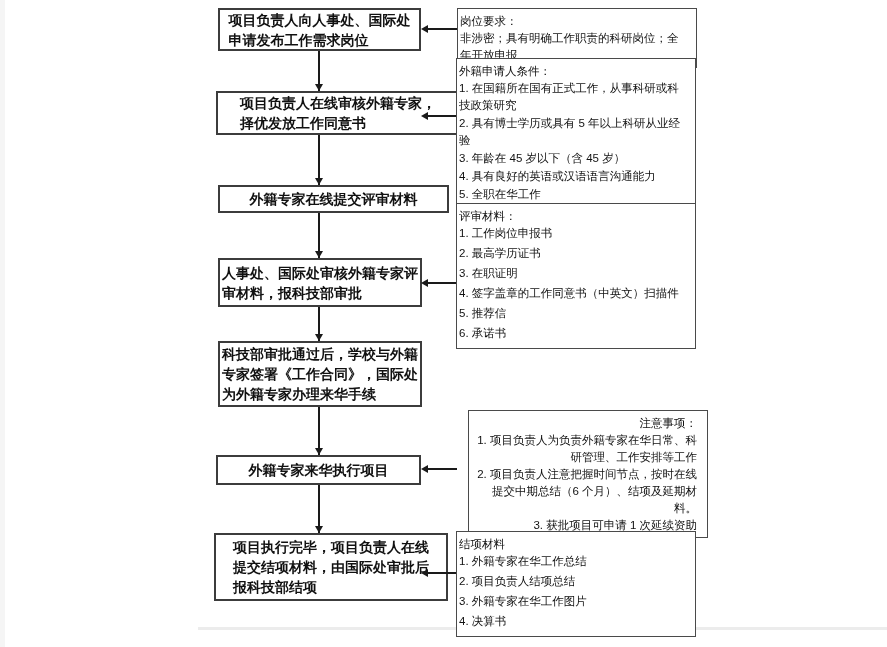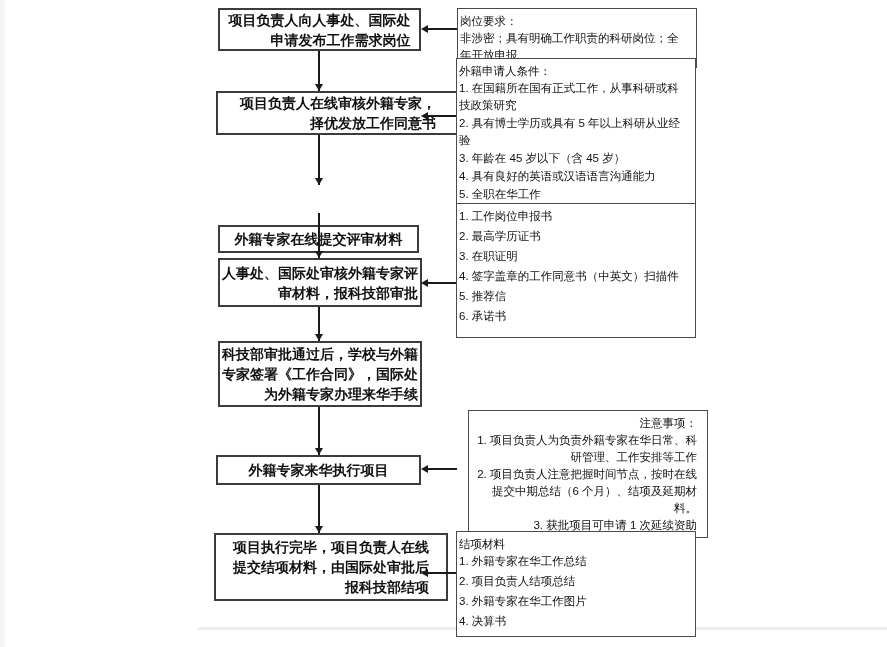--- a/index.html
+++ b/index.html
@@ -6,27 +6,27 @@
   .canvas{
     position:relative;width:887px;height:647px;background:#ffffff;
     font-family:"Liberation Sans","DejaVu Sans",sans-serif;color:#111;overflow:hidden;
   }
   .left-strip{position:absolute;left:0;top:0;width:5px;height:647px;background:#f5f5f5;}
   .bottom-divider{position:absolute;left:198px;top:627px;width:689px;height:3px;background:#ececec;}
 
   
   .flow-box{
     position:absolute;box-sizing:border-box;border:2px solid #3c3c3c;background:#fff;
-    display:flex;align-items:center;justify-content:center;text-align:right;
+    display:flex;align-items:center;justify-content:center;text-align:left;
     font-weight:bold;font-size:14px;line-height:20px;
   }
   .flow-box span{white-space:pre-line;display:block;}
   .b1{left:218px;top:8px;width:203px;height:43px;}
   .b2{left:216px;top:91px;width:244px;height:44px;}
-  .b3{left:218px;top:185px;width:201px;height:28px;margin-top:40px;}
+  .b3{left:218px;top:185px;width:231px;height:28px;}
   .b4{left:218px;top:258px;width:204px;height:49px;}
   .b5{left:218px;top:341px;width:204px;height:66px;}
   .b6{left:216px;top:455px;width:205px;height:30px;}
   .b7{left:214px;top:533px;width:234px;height:68px;}
 
   
   .side-box{
     position:absolute;box-sizing:border-box;border:1px solid #4a4a4a;background:#fff;
     padding:4px 10px 3px 2px;font-size:11.5px;line-height:17px;width:240px;
   }
@@ -127,20 +127,21 @@
         <div class="sb-item">1. 在国籍所在国有正式工作，从事科研或科技政策研究</div>
         <div class="sb-item">2. 具有博士学历或具有 5 年以上科研从业经验</div>
         <div class="sb-item">3. 年龄在 45 岁以下（含 45 岁）</div>
         <div class="sb-item">4. 具有良好的英语或汉语语言沟通能力</div>
         <div class="sb-item">5. 全职在华工作</div>
         <div class="sb-item">6. 遵守中国法律法规和其他相关规则</div>
       </div>
   </div>
 
   <div class="side-box sb3">
+    <div class="sb-title">评审材料：</div>
     <div class="sb-items">
         <div class="sb-item">1. 工作岗位申报书</div>
         <div class="sb-item">2. 最高学历证书</div>
         <div class="sb-item">3. 在职证明</div>
         <div class="sb-item">4. 签字盖章的工作同意书（中英文）扫描件</div>
         <div class="sb-item">5. 推荐信</div>
         <div class="sb-item">6. 承诺书</div>
       </div>
   </div>
 

